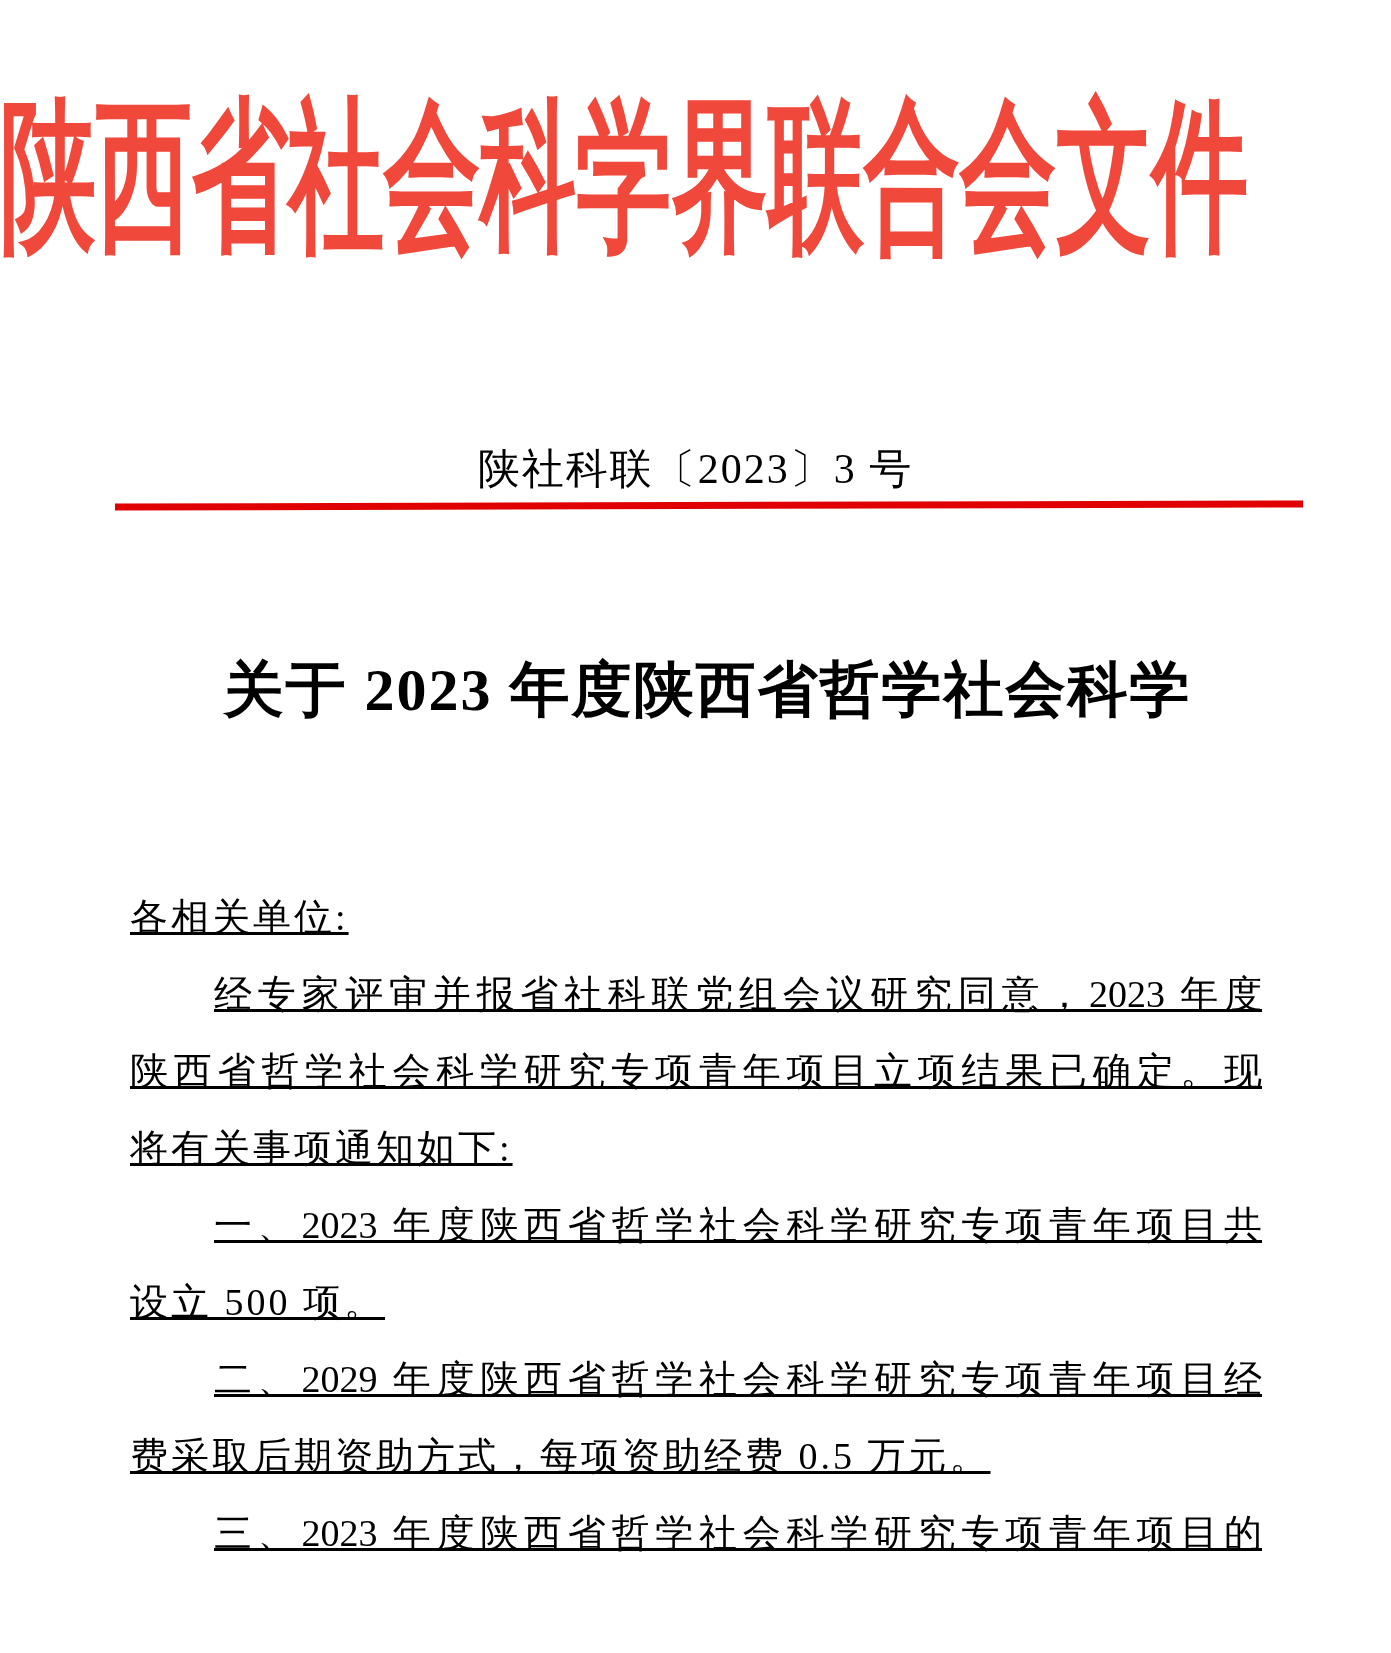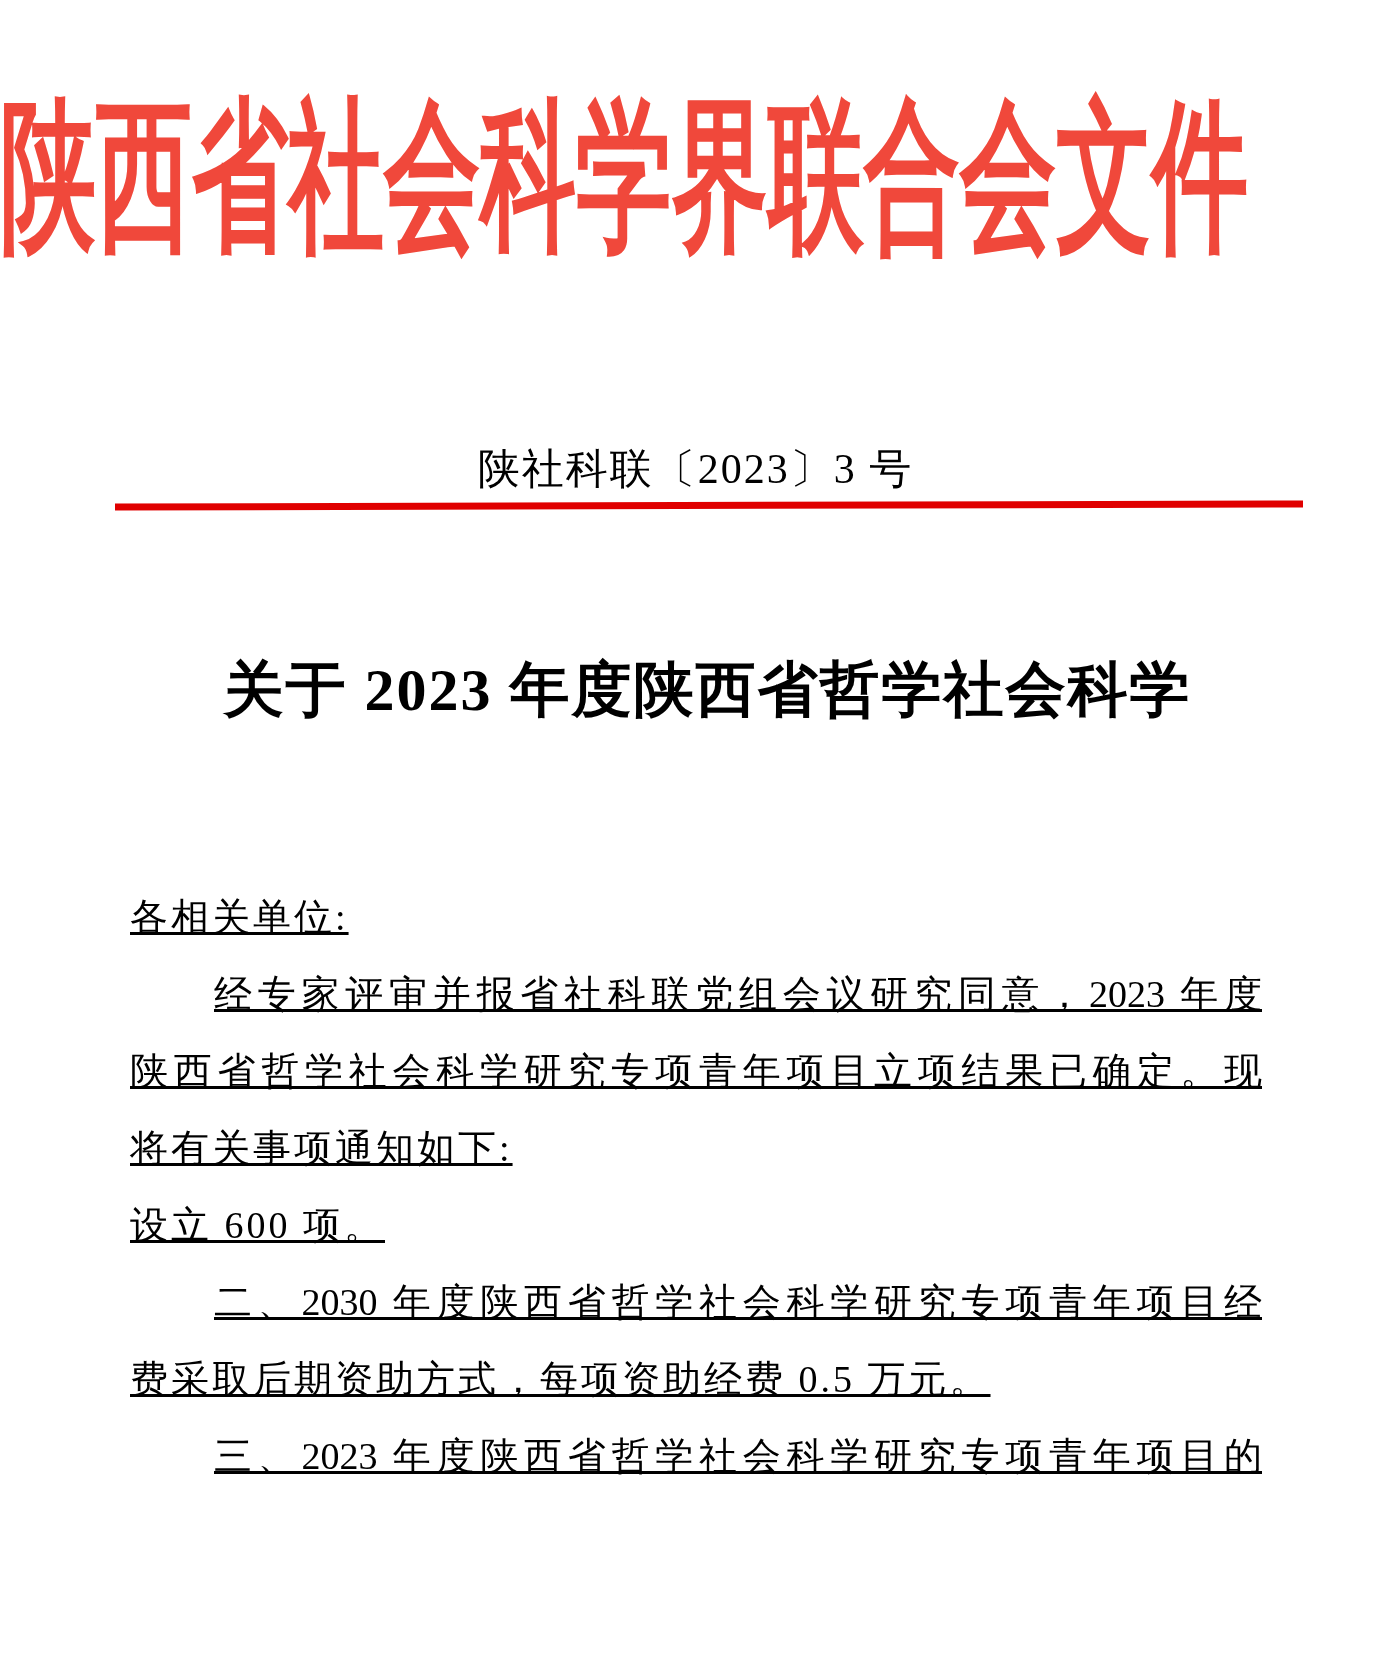--- a/index.html
+++ b/index.html
@@ -107,19 +107,20 @@
 
   <h1 class="title">
     <div>关于 2023 年度陕西省哲学社会科学</div>
   </h1>
 
   <div class="body-block" id="body-lines">
       <div class="body-line">各相关单位:</div>
       <div class="body-line fill indent">经专家评审并报省社科联党组会议研究同意，2023 年度</div>
       <div class="body-line fill">陕西省哲学社会科学研究专项青年项目立项结果已确定。现</div>
       <div class="body-line">将有关事项通知如下:</div>
-      <div class="body-line">设立 600 项。</div>
-      <div class="body-line fill indent">二、2030 年度陕西省哲学社会科学研究专项青年项目经</div>
+      <div class="body-line fill indent">一、2023 年度陕西省哲学社会科学研究专项青年项目共</div>
+      <div class="body-line">设立 500 项。</div>
+      <div class="body-line fill indent">二、2029 年度陕西省哲学社会科学研究专项青年项目经</div>
       <div class="body-line">费采取后期资助方式，每项资助经费 0.5 万元。</div>
       <div class="body-line fill indent">三、2023 年度陕西省哲学社会科学研究专项青年项目的</div>
     </div>
 
 </div>
 
 </body></html>

